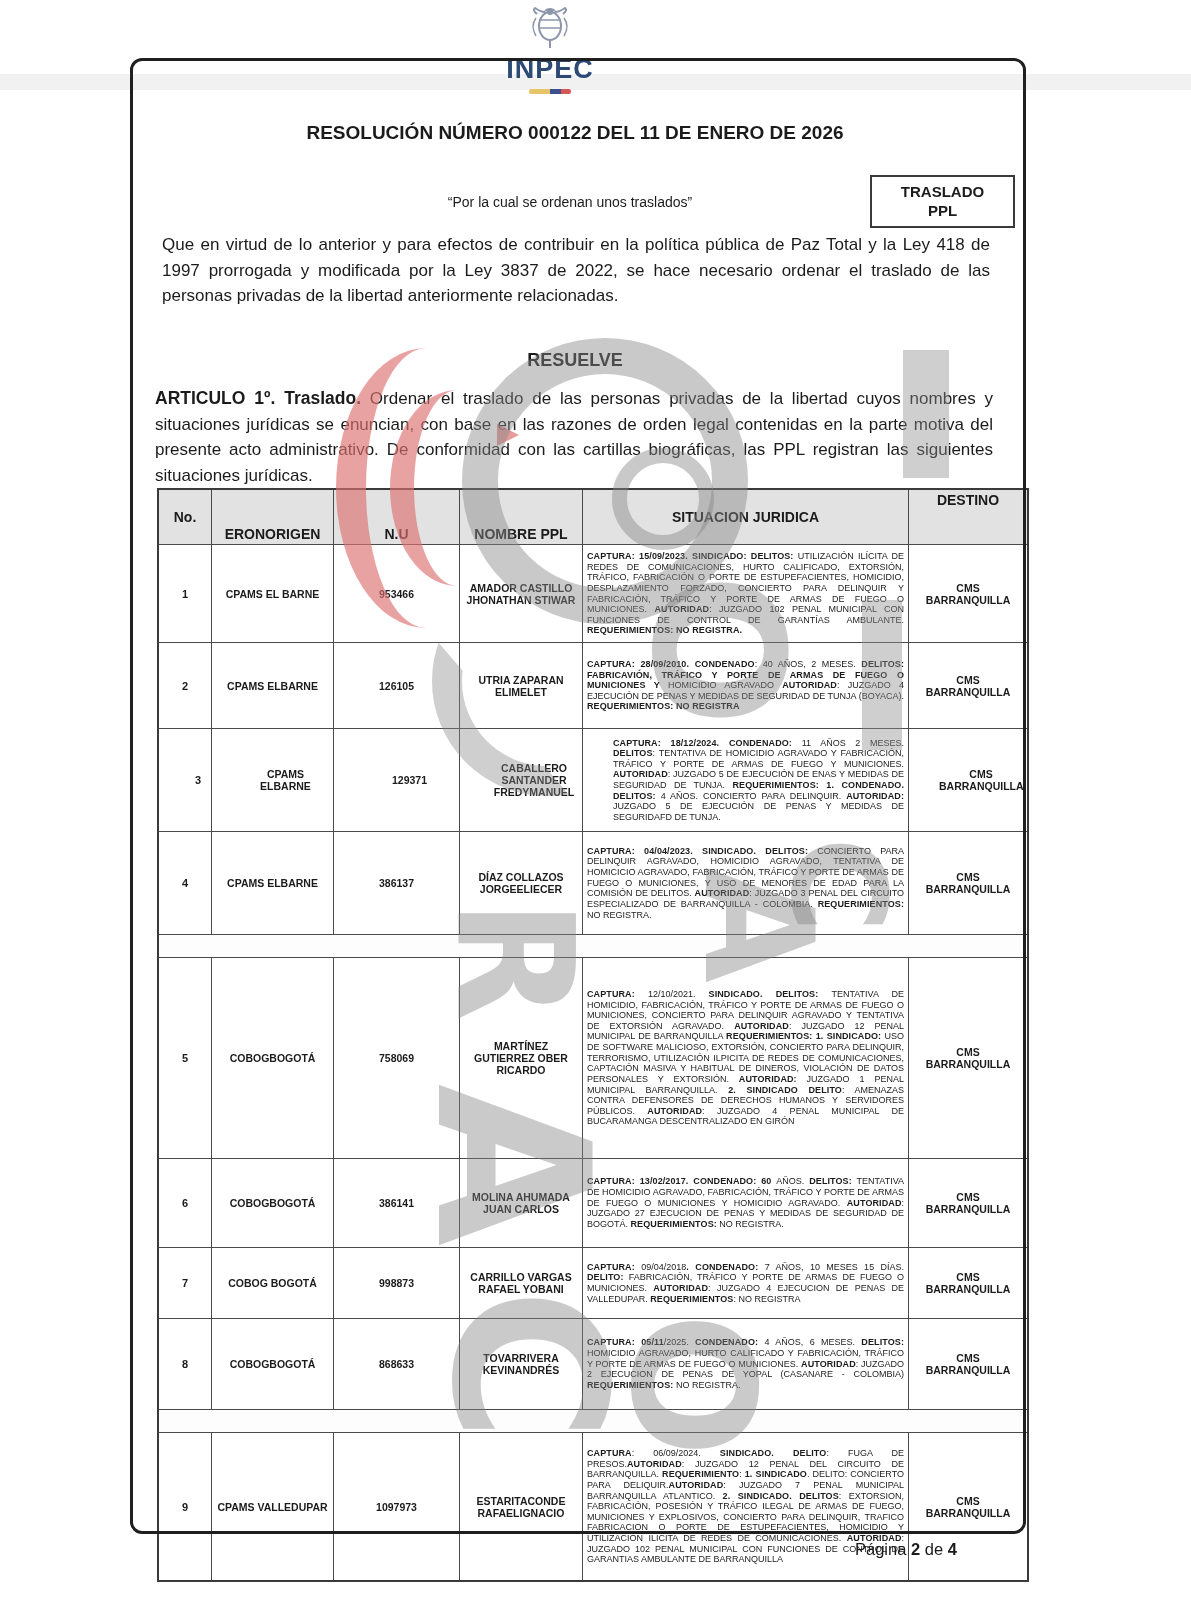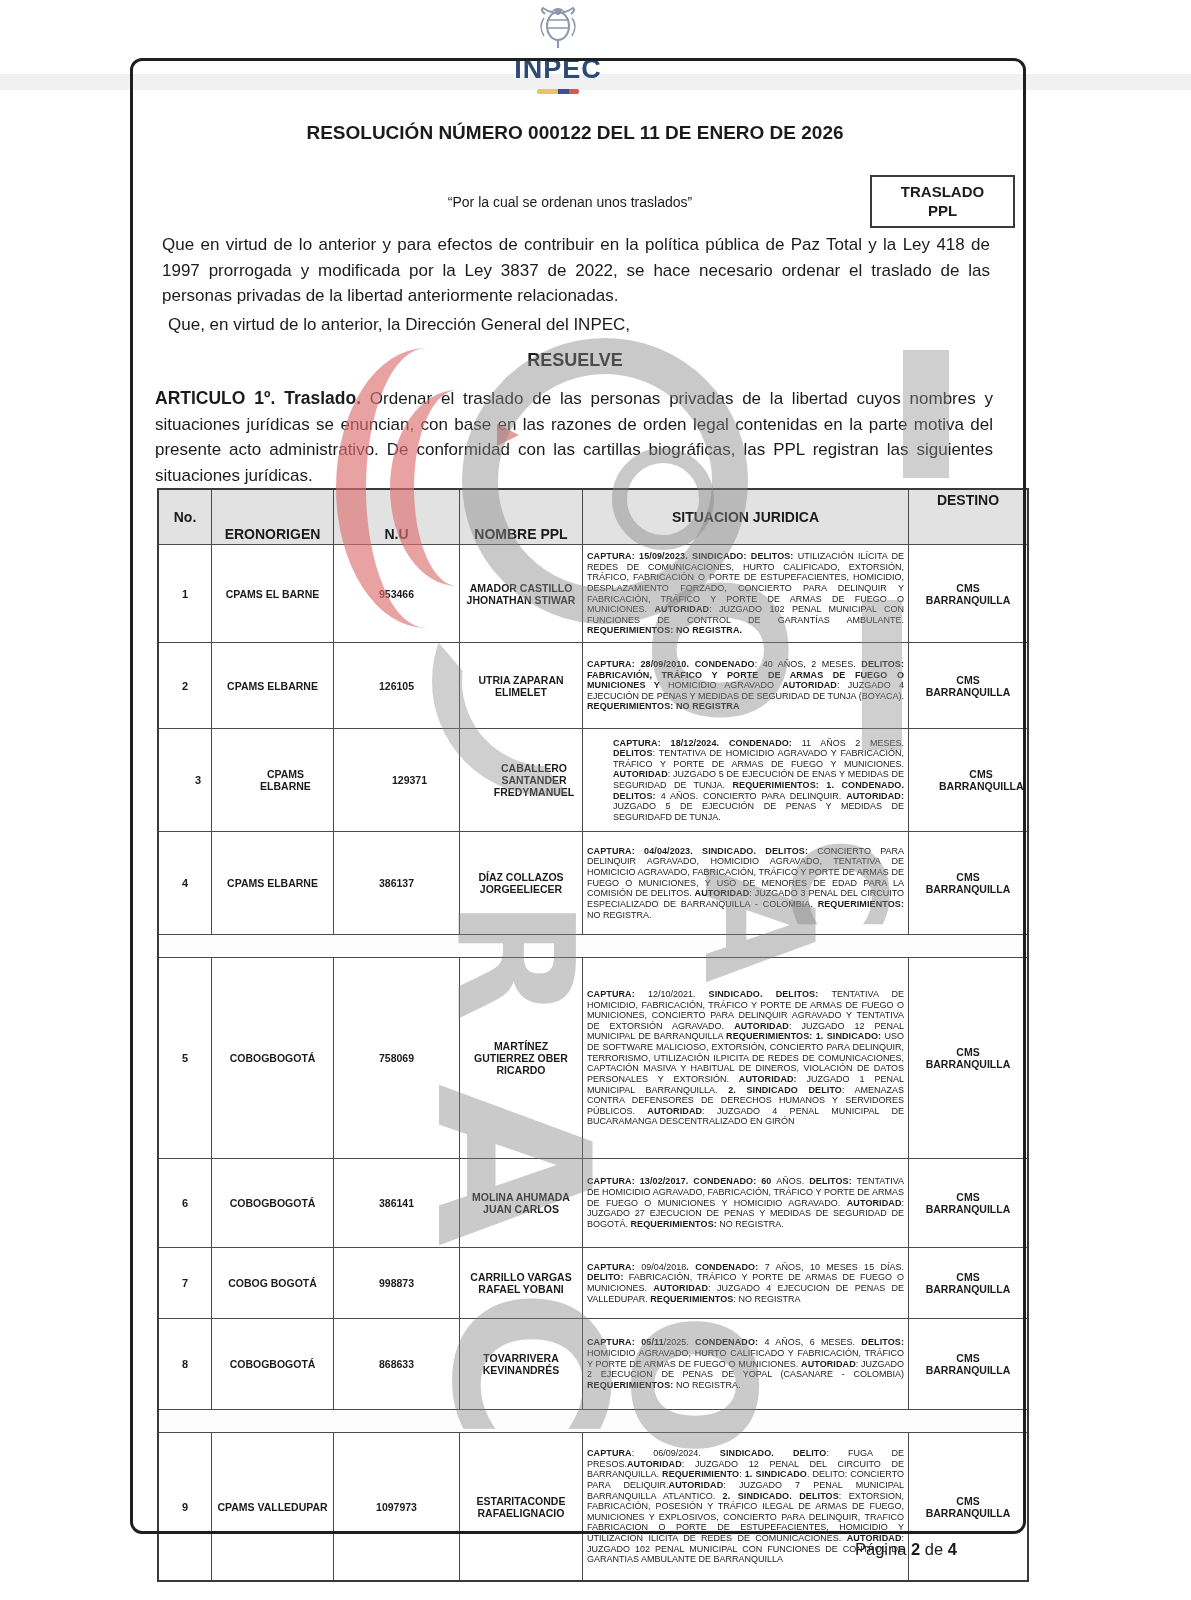--- a/index.html
+++ b/index.html
@@ -1,21 +1,21 @@
 <!DOCTYPE html>
 <html><head>
 <meta charset="utf-8">
 <style>
   html,body{margin:0;padding:0;background:#ffffff;}
   #page{position:relative;width:1191px;height:1600px;background:#ffffff;overflow:hidden;
         font-family:"Liberation Sans",sans-serif;color:#1b1b1b;}
   
   .scan-band{position:absolute;left:0;top:74px;width:1191px;height:16px;background:#f1f1f1;}
   
-  .logo{position:absolute;left:12px;top:6px;width:1092px;text-align:center;z-index:4;}
+  .logo{position:absolute;left:4px;top:6px;width:1092px;text-align:center;z-index:4;}
   .crest{display:block;margin:0 auto;}
   .inpec-word{font-weight:bold;font-size:27px;letter-spacing:1px;color:#2d4a75;line-height:1;margin-top:2px;}
   .flagbar{width:42px;height:5px;margin:6px auto 0 auto;display:flex;border-radius:2px;overflow:hidden;}
   .flagbar .y{flex:2;background:#e6c568;}
   .flagbar .b{flex:1;background:#3d4f8f;}
   .flagbar .r{flex:1;background:#d65757;}
   
   .frame{position:absolute;left:130px;top:58px;width:890px;height:1470px;
          border:3px solid #1f1f1f;border-radius:12px;z-index:6;pointer-events:none;}
   
@@ -115,21 +115,20 @@
 
   <div class="doc-title">RESOLUCIÓN NÚMERO 000122 DEL 11 DE ENERO DE 2026</div>
   <div class="doc-subtitle">“Por la cual se ordenan unos traslados”</div>
 
   <div class="stamp">
     <span>TRASLADO</span>
     <span>PPL</span>
   </div>
 
   <div class="para p1">Que en virtud de lo anterior y para efectos de contribuir en la política pública de Paz Total y la Ley 418 de 1997 prorrogada y modificada por la Ley 3837 de 2022, se hace necesario ordenar el traslado de las personas privadas de la libertad anteriormente relacionadas.</div>
-  <div class="para p2">Que, en virtud de lo anterior, la Dirección General del INPEC,</div>
   <div class="resuelve">RESUELVE</div>
   <div class="para articulo">
     <b>ARTICULO 1º. Traslado.</b><span> Ordenar el traslado de las personas privadas de la libertad cuyos nombres y situaciones jurídicas se enuncian, con base en las razones de orden legal contenidas en la parte motiva del presente acto administrativo. De conformidad con las cartillas biográficas, las PPL registran las siguientes situaciones jurídicas.</span>
   </div>
 
   <table class="doc">
     <tbody>
         <tr>
       <th class="h hd-no">No.</th>
       <th class="h hd-eron">ERONORIGEN</th>

